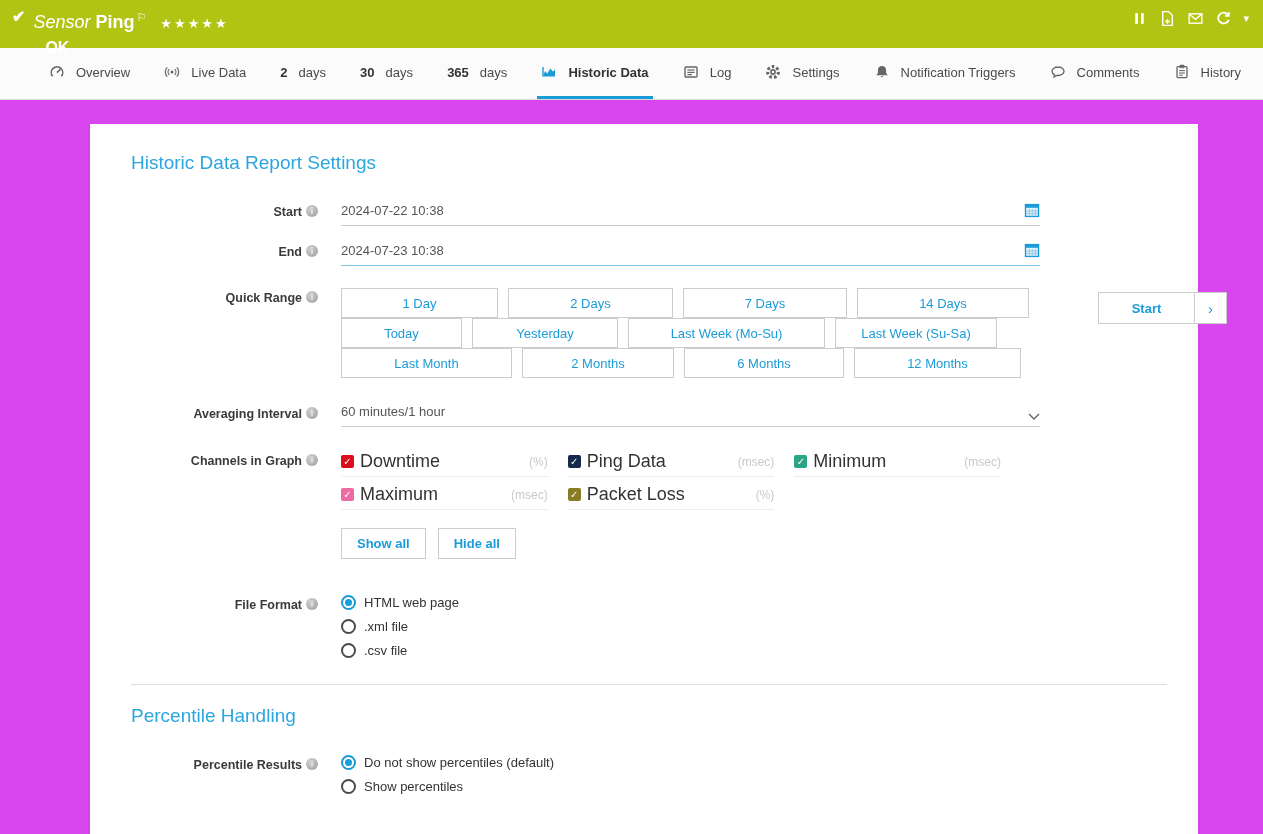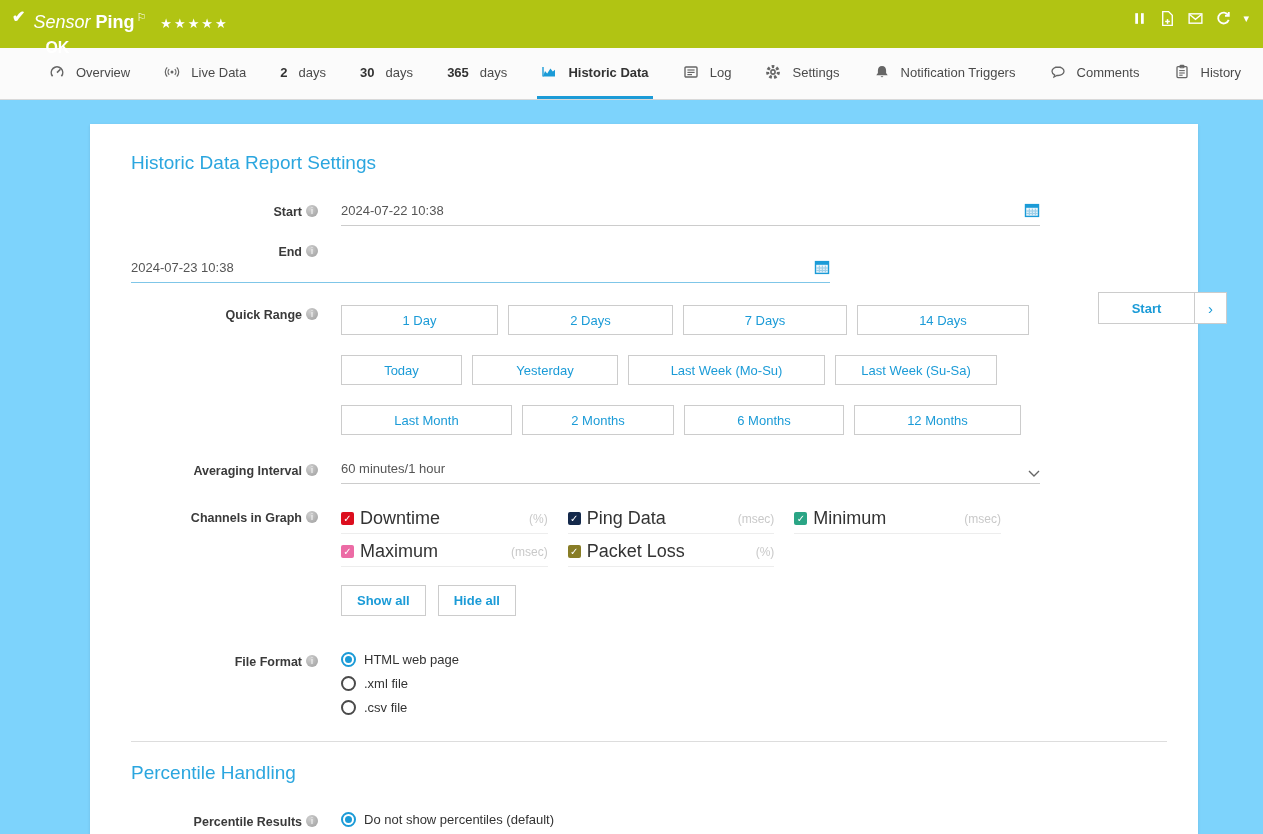--- a/index.html
+++ b/index.html
@@ -29,44 +29,44 @@
   .tab { display:flex; align-items:center; gap:11px; font-size:13px; color:#4a4a4a;
          cursor:pointer; border-bottom:3px solid transparent; padding:0 4px; white-space:nowrap; }
   .tab[data-active="true"] { border-bottom-color:#1b9bd7; color:#333; font-weight:700; }
   .tab[data-active="true"] .ticon { color:#1b9bd7; }
   .ticon { width:16px; height:16px; color:#666; display:inline-flex; }
   .ticon svg { width:100%; height:100%; }
   .tbold { font-weight:700; color:#333; }
   .tbold:empty { display:none; }
 
   
-  .content { position:relative; height:734px; background:#7dd3fc; }
+  .content { position:relative; height:734px; background:#d946ef; }
   .panel { position:absolute; left:90px; top:24px; width:1108px; min-height:710px;
            background:#fff; box-shadow:0 1px 3px rgba(0,0,0,.10);
            padding:22px 31px 40px 41px; }
   .sec-title { color:#2ba6df; font-size:19px; font-weight:400; margin:6px 0 28px 0; }
 
   .row { display:flex; align-items:flex-start; }
   .lblcol { width:187px; margin-right:23px; text-align:right; font-size:12.5px;
             font-weight:700; color:#3a3a3a; padding-top:3px; white-space:nowrap; }
   .info { display:inline-block; width:12px; height:12px; border-radius:50%;
           background:radial-gradient(circle at 35% 30%, #cfcfcf, #9d9d9d); color:#fff;
           font-size:9px; line-height:12px; text-align:center; font-weight:400;
           margin-left:4px; position:relative; top:-2px; }
   .info::after { content:"i"; }
 
   .field { width:699px; display:flex; justify-content:space-between; align-items:center;
            border-bottom:1px solid #ccc; padding-bottom:7px; }
   .field.focus { border-bottom-color:#7fc6e8; }
   .field .val { font-size:13px; color:#555; }
   .calicon { width:16px; height:16px; cursor:pointer; }
   .row-start { margin-bottom:16px; }
-  .row-end   { margin-bottom:22px;flex-direction:column; }
-
-  .qr-wrap { width:699px; display:flex; flex-direction:column; gap:20px; }
+  .row-end   { margin-bottom:22px; }
+
+  .qr-wrap { width:699px; display:flex; flex-direction:column; gap:0; }
   .qr-row { display:flex; gap:10px; }
   .qr-row.r2, .qr-row.r3 { margin-left:0; }
   .qbtn { height:30px; background:#fff; border:1px solid #ccc; color:#1b9bd7;
           font-size:13px; font-family:inherit; cursor:pointer; }
   .row-quick { margin-bottom:26px; }
   .qr-row.r2 { padding-left:0; }
 
   .row-avg { margin-bottom:24px; }
   .chev { width:12px; height:9px; }
 

